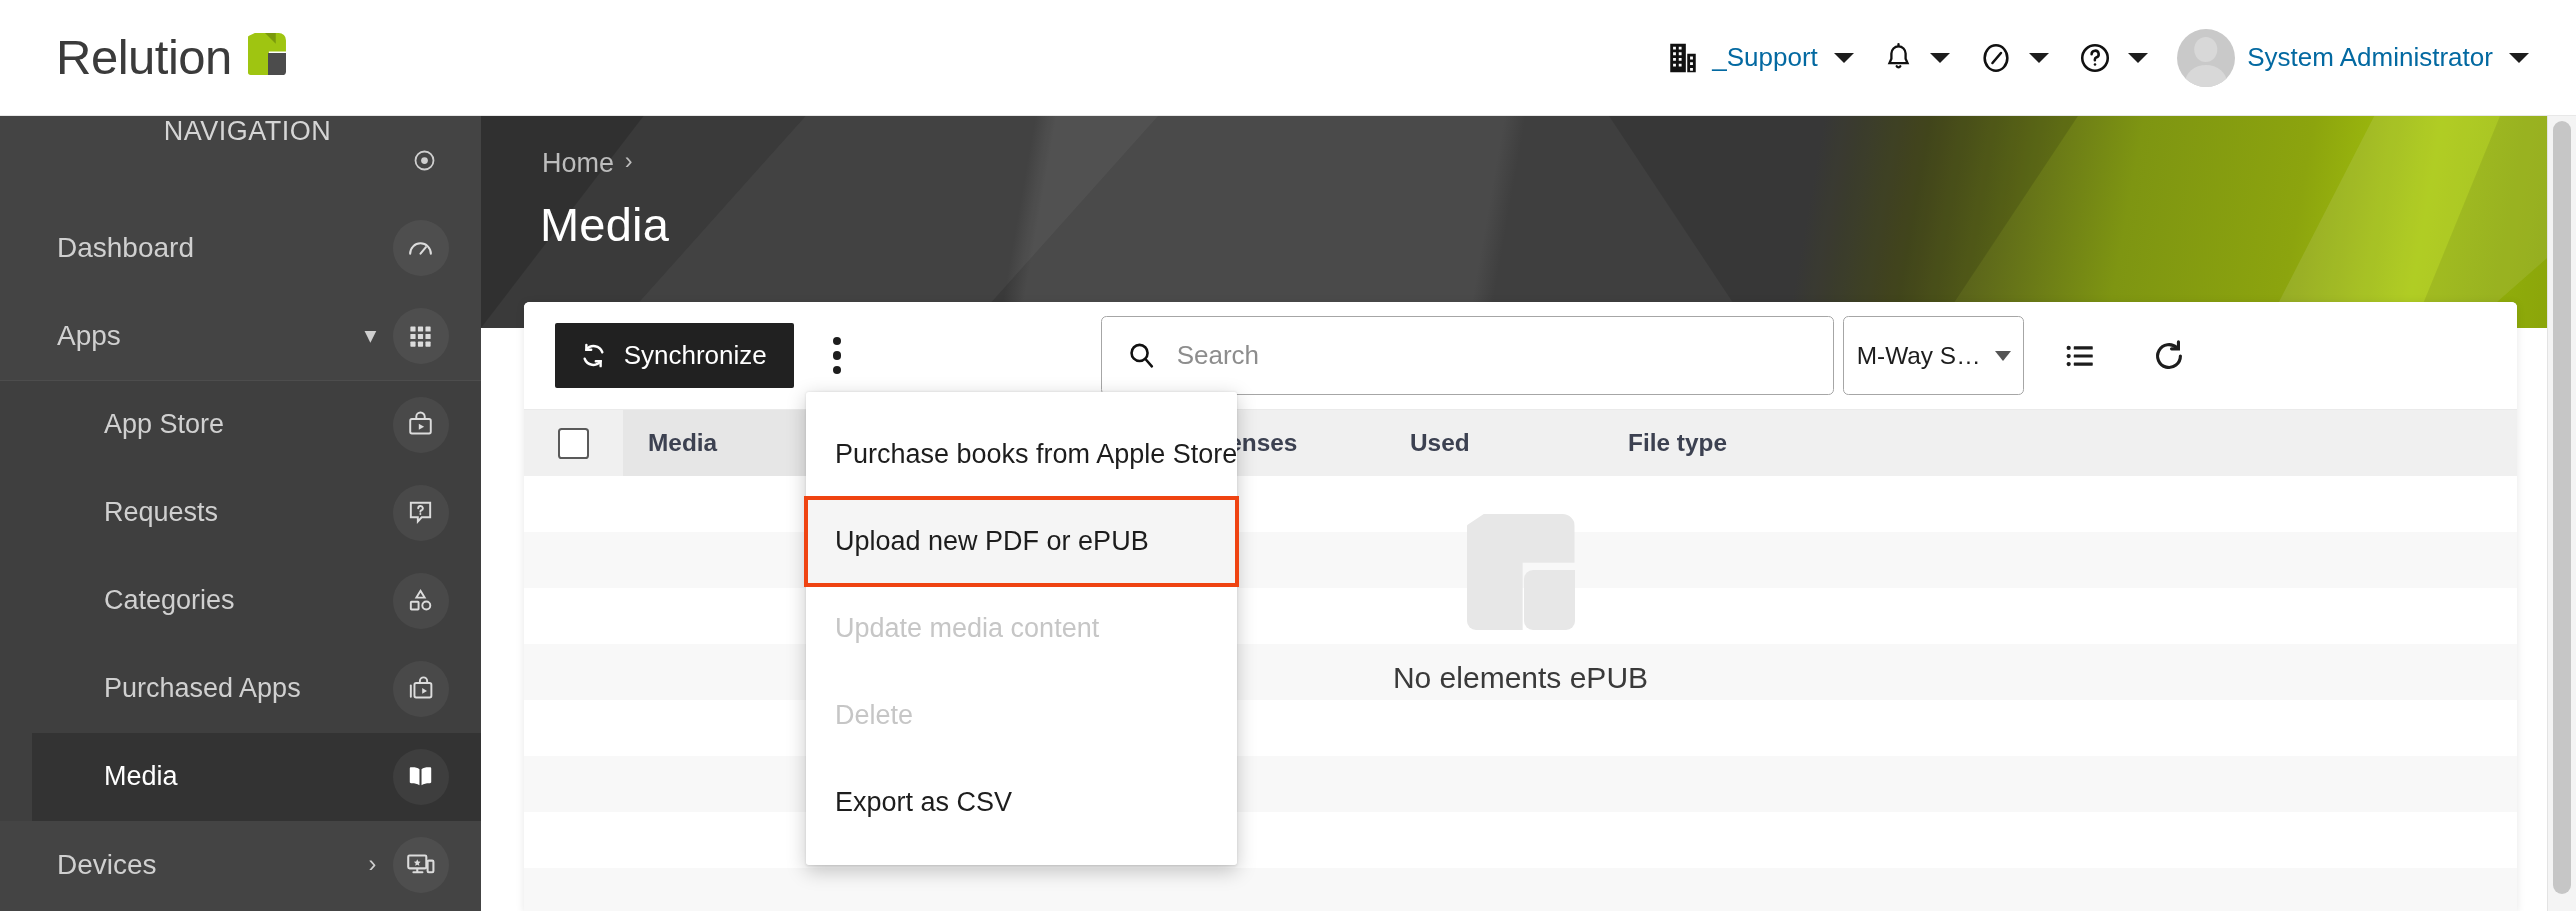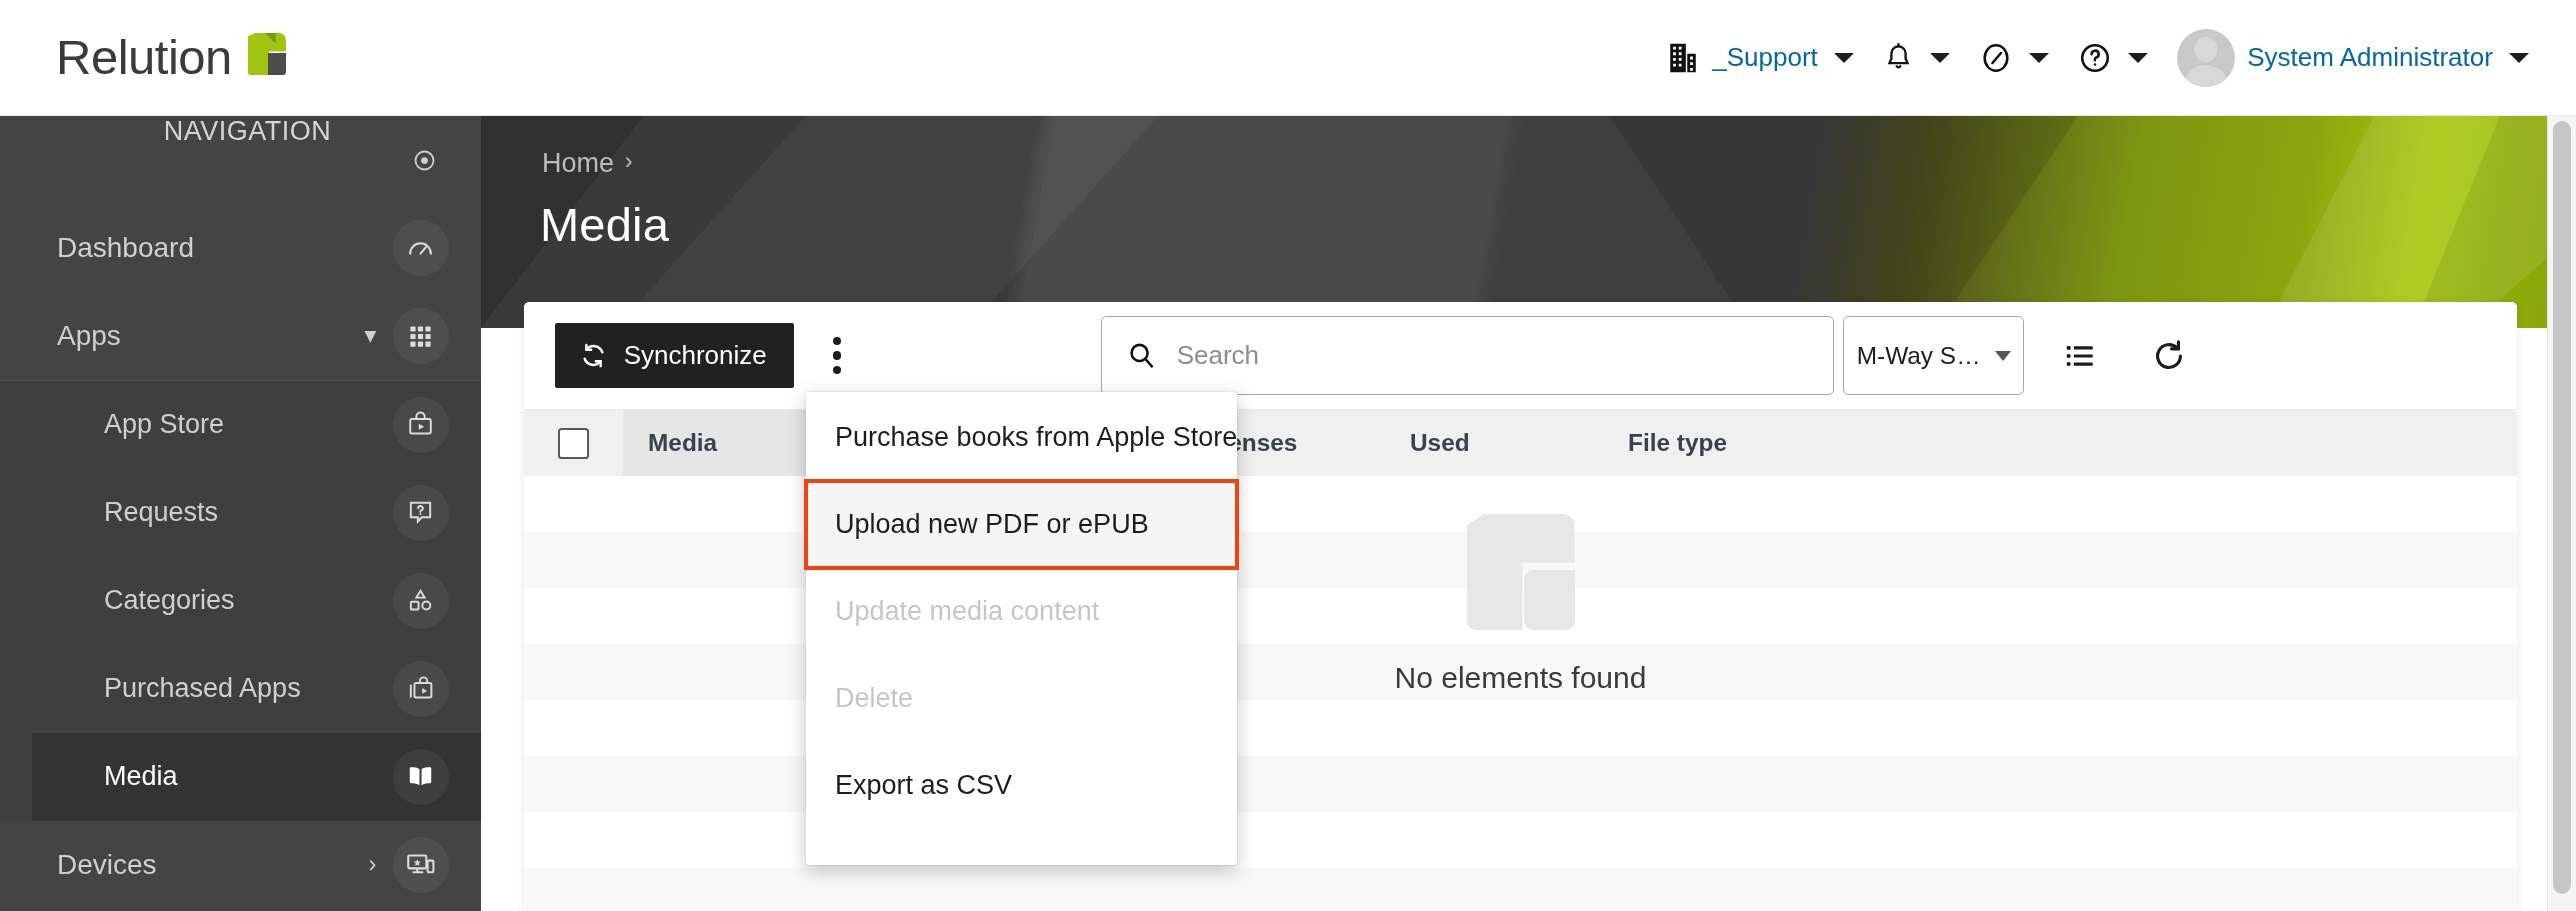--- a/index.html
+++ b/index.html
@@ -289,21 +289,21 @@
   }
 
   
   #kebab-menu {
     position: absolute; left: 806px; top: 392px;
     width: 431px; height: 473px;
     background: #ffffff;
     box-shadow: 0 5.4px 20px rgba(0,0,0,0.22), 0 0.9px 2.7px rgba(0,0,0,0.12);
     border-radius: 2.7px;
     z-index: 80;
-    padding: 2px 0;
+    padding: 19px 0;
   }
   .menu-item {
     height: 87px; display: flex; align-items: center;
     padding-left: 29px;
     font-size: 27px; color: #1d1d1d; white-space: nowrap;
     cursor: pointer; background: transparent;
   }
   .menu-item.disabled { color: #c6c6c6; cursor: default; }
   .menu-item.highlighted {
     background: #f5f5f5;
@@ -600,21 +600,21 @@
     <div class="trow odd"></div>
     <div class="trow even"></div>
     <div class="trow odd"></div>
     <div class="trow even"></div>
 
     <div id="empty-state">
       <div class="empty-logo">
         <div class="el-arm"></div>
         <div class="el-sq"></div>
       </div>
-      <div id="empty-text">No elements found</div>
+      <div id="empty-text">No elements ePUB</div>
     </div>
   </div>
 
 </div>
 
 <div id="kebab-menu">
   <div class="menu-item">Purchase books from Apple Store</div>
   <div class="menu-item highlighted">Upload new PDF or ePUB</div>
   <div class="menu-item disabled">Update media content</div>
   <div class="menu-item disabled">Delete</div>

